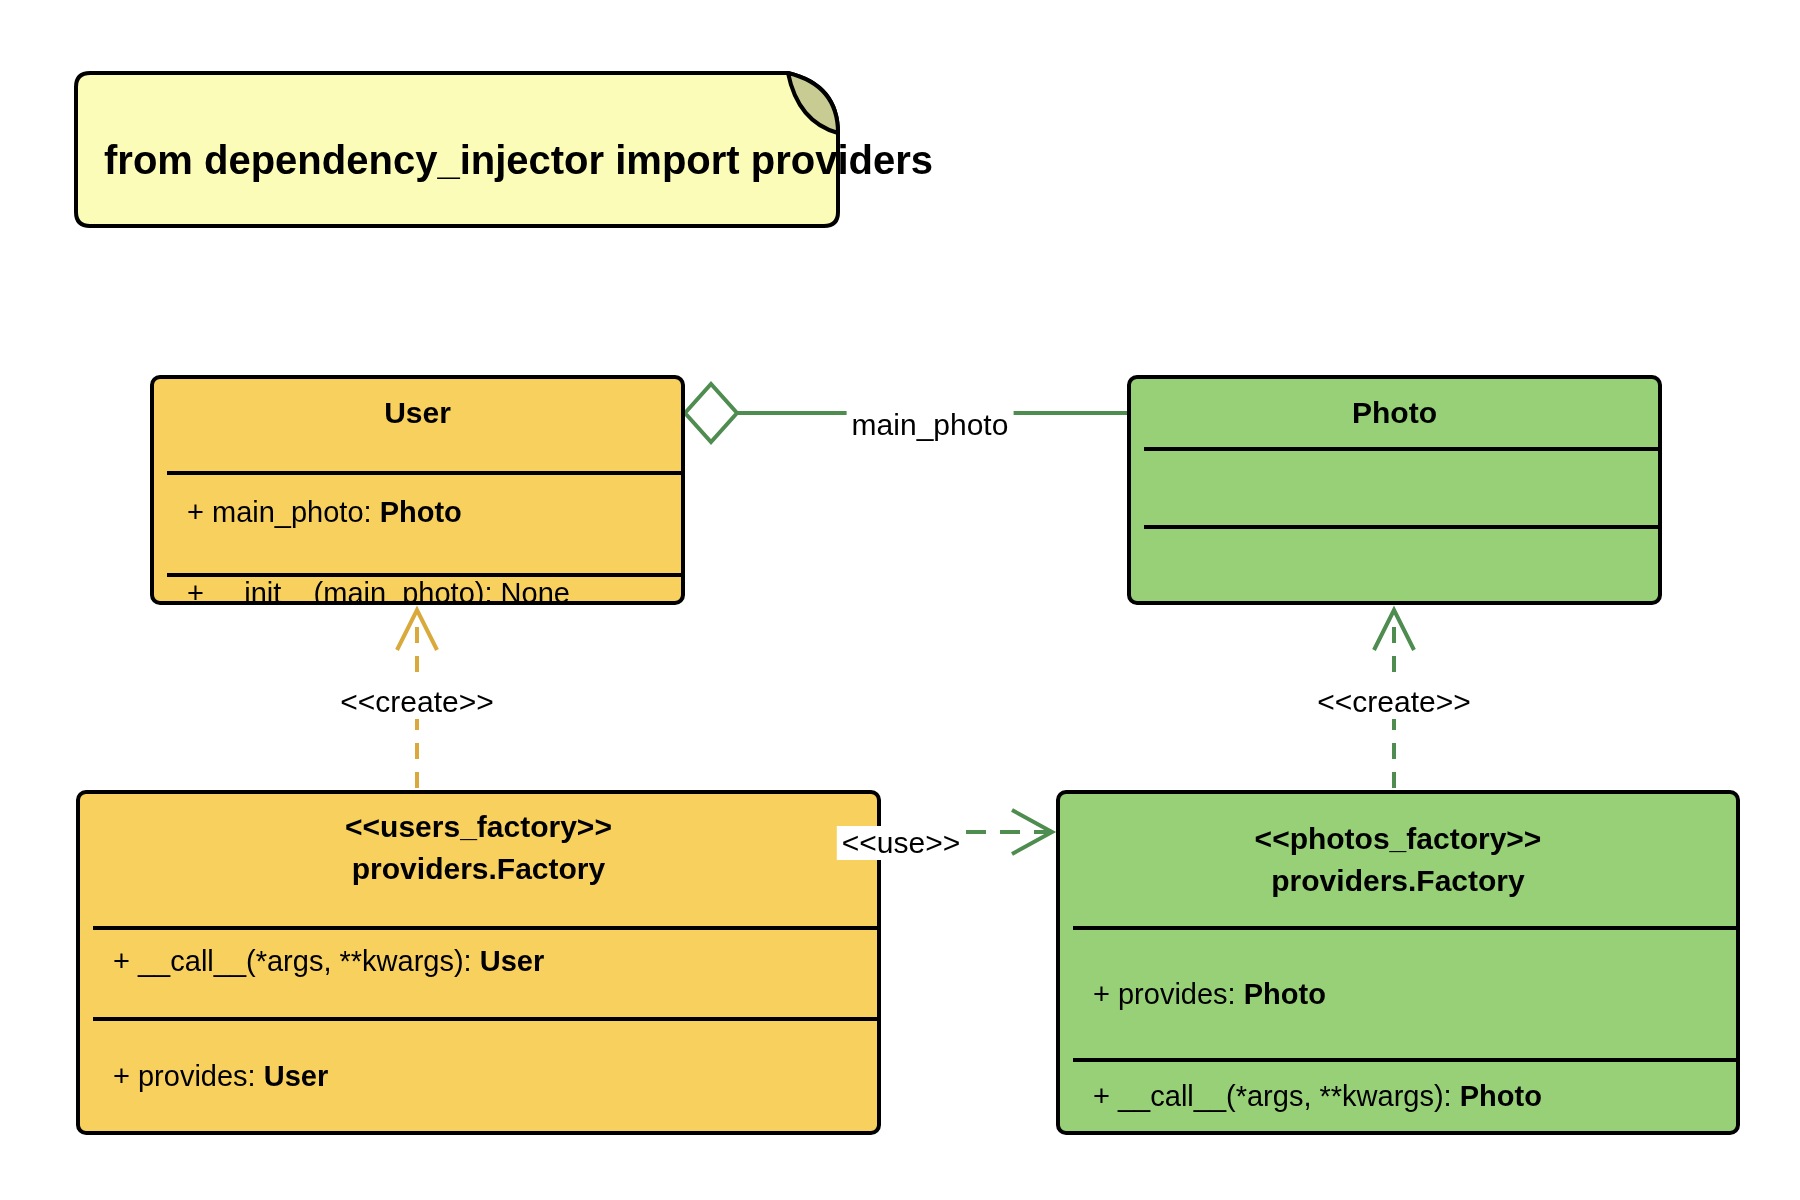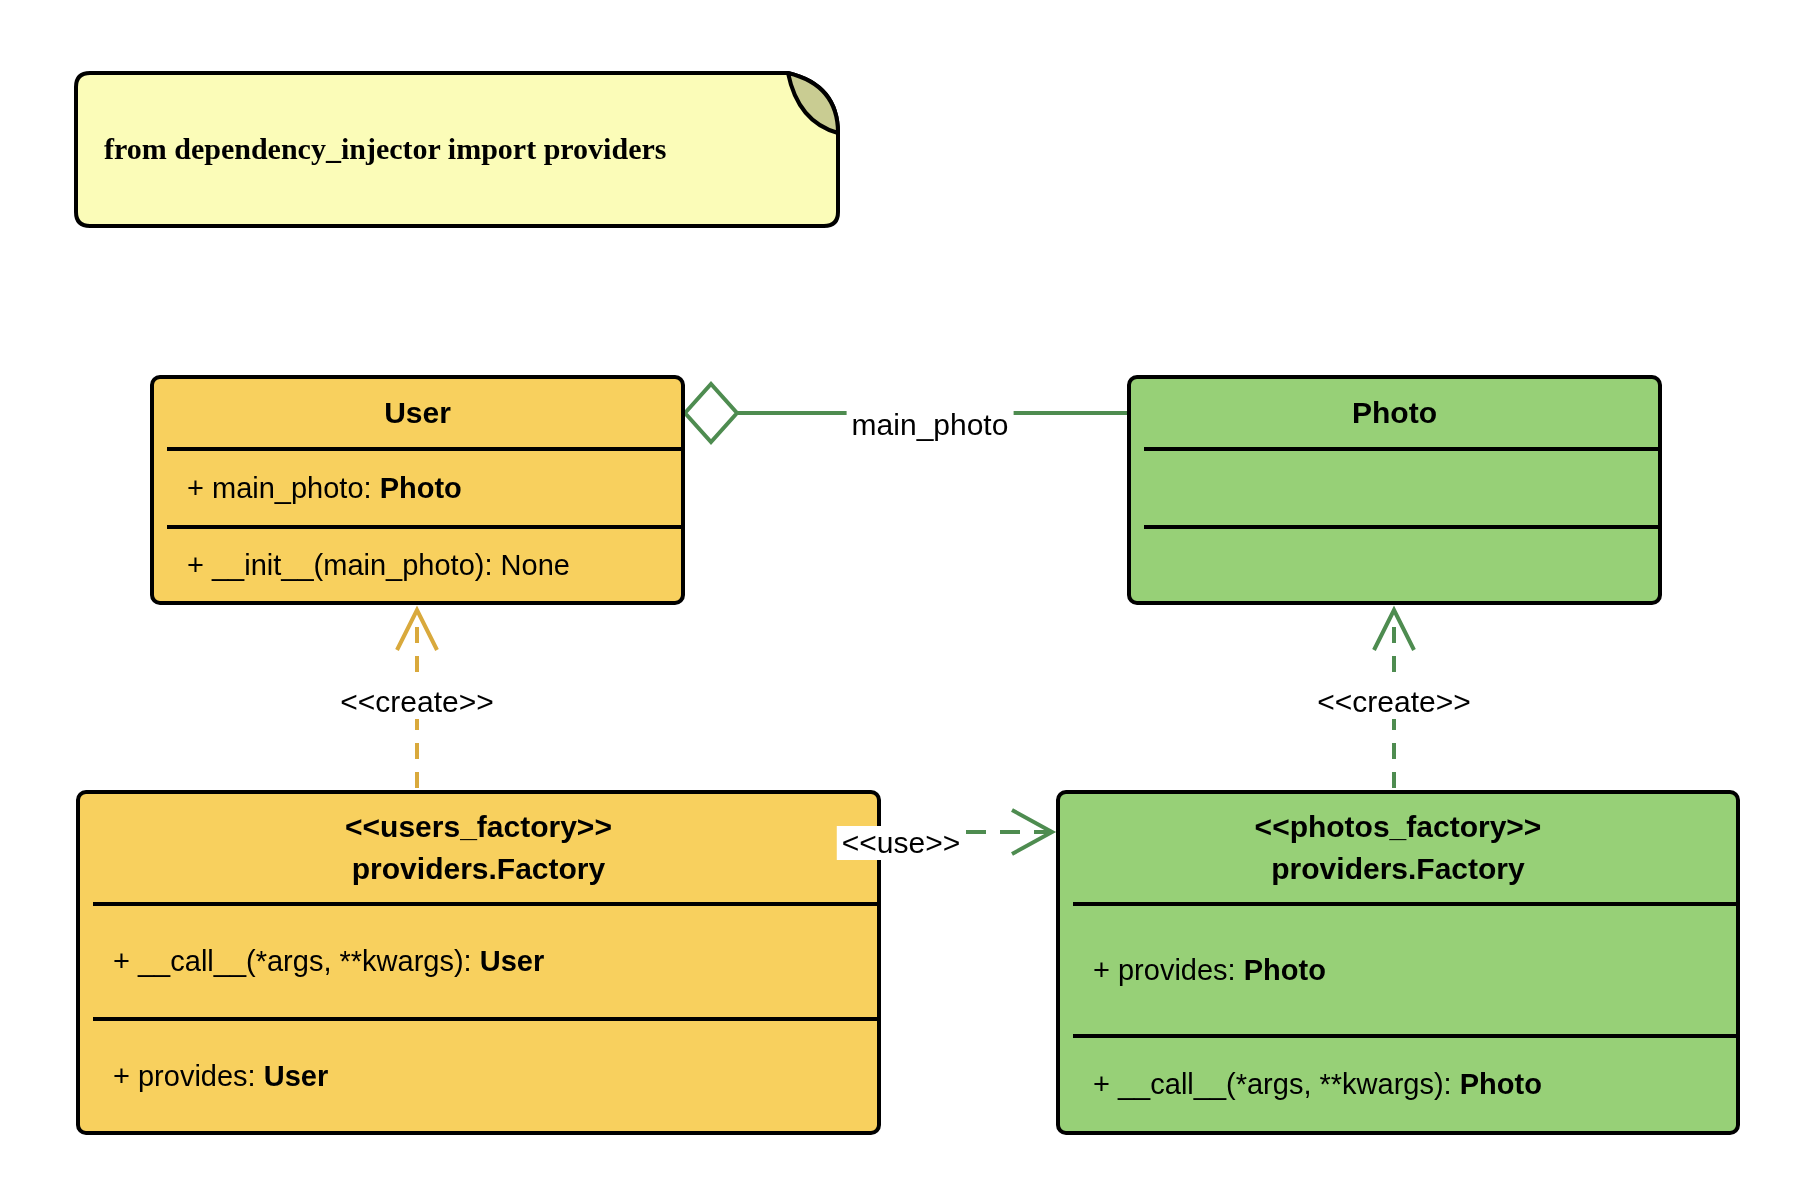--- a/index.html
+++ b/index.html
@@ -12,36 +12,36 @@
     color: #000;
     overflow: hidden;
   }
   svg.layer { position: absolute; left: 0; top: 0; }
 
   
   .note-body { fill: var(--note_fill); stroke: var(--border); stroke-width: 4; }
   .note-flap { fill: var(--note_fold); stroke: var(--border); stroke-width: 4; stroke-linejoin: round; }
   .note-text {
     position: absolute;
-    left: 104px; top: 150px;
+    left: 104px; top: 162px;
     transform: translateY(-54%);
-    font-size: 30px; font-weight: bold; white-space: nowrap; font-family: Liberation Serif, serif;
+    font-size: 40px; font-weight: bold; white-space: nowrap;
   }
 
   
   .class-box {
     position: absolute;
     box-sizing: border-box;
     border: 4px solid var(--border);
     border-radius: 10px;
     display: flex;
     flex-direction: column;
     overflow: hidden;
   }
-  .class-box.yellow { background: var(--yellow_fill); }
+  .class-box.yellow { background: var(--yellow_fill); gap: 24px; }
   .class-box.green  { background: var(--green_fill); }
   .row {
     box-sizing: border-box;
     display: flex;
     align-items: center;
     padding: 0 20px;
     font-size: 29px;
     flex: 0 0 auto;
   }
   .row.sep { border-top: 4px solid var(--border); margin-left: 13px; }
@@ -132,21 +132,21 @@
     </div>
     <div class="row sep grow">
       <span class="textline"><span>+ __call__(*args, **kwargs): </span><b>User</b></span>
     </div>
     <div class="row sep" style="height:114px;">
       <span class="textline"><span>+ provides: </span><b>User</b></span>
     </div>
   </div>
 
   <div class="class-box green" style="left:1056px; top:790px; width:684px; height:345px;">
-    <div class="row title" style="height:108px;justify-content:center;">
+    <div class="row title" style="height:132px;justify-content:center;">
       <div class="title-lines">
         <div>&lt;&lt;photos_factory&gt;&gt;</div>
         <div>providers.Factory</div>
       </div>
     </div>
     <div class="row sep" style="height:132px;">
       <span class="textline"><span>+ provides: </span><b>Photo</b></span>
     </div>
     <div class="row sep grow">
       <span class="textline"><span>+ __call__(*args, **kwargs): </span><b>Photo</b></span>

